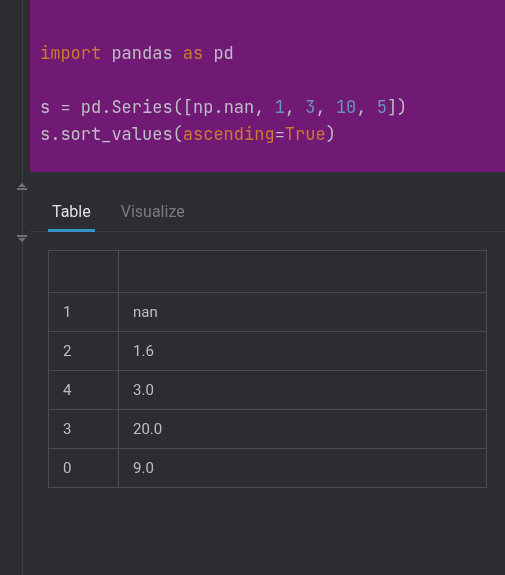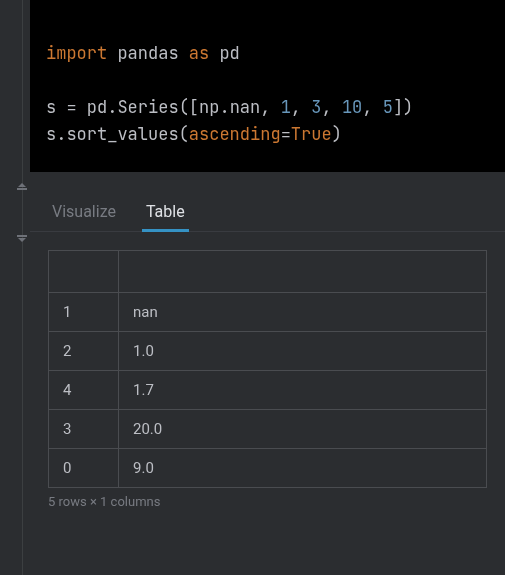--- a/index.html
+++ b/index.html
@@ -39,22 +39,22 @@
       height: 16px;
       display: flex;
       align-items: center;
       justify-content: center;
     }
     .gutter-icon svg {
       fill: #6e7178;
     }
     .code-cell {
       margin-left: 30px;
-      padding: 40px 18px 24px 16px;
-      background: #000000;
+      padding: 40px 18px 24px 10px;
+      background: #701a75;
       font-family: "JetBrains Mono", "Consolas", "Courier New", monospace;
       font-size: 17px;
       line-height: 27px;
       color: #bcbec4;
     }
     .kw-import { color: #cc7832; }
     .kw-as { color: #cc7832; }
     .ident { color: #bcbec4; }
     .num { color: #6897bb; }
     .paren { color: #bcbec4; }
@@ -143,49 +143,48 @@
 
 <div class="code-cell" id="code-cell">
     <div class="code-line"><span class="kw-import">import </span><span class="ident">pandas </span><span class="kw-as">as </span><span class="ident">pd</span></div>
     <div class="code-line">&nbsp;</div>
     <div class="code-line"><span class="ident">s </span><span class="eq">= </span><span class="ident">pd</span><span class="dot">.</span><span class="ident">Series</span><span class="paren">(</span><span class="paren">[</span><span class="ident">np</span><span class="dot">.</span><span class="ident">nan</span><span class="paren">, </span><span class="num">1</span><span class="paren">, </span><span class="num">3</span><span class="paren">, </span><span class="num">10</span><span class="paren">, </span><span class="num">5</span><span class="paren">]</span><span class="paren">)</span></div>
     <div class="code-line"><span class="ident">s</span><span class="dot">.</span><span class="ident">sort_values</span><span class="paren">(</span><span class="param">ascending</span><span class="eq">=</span><span class="bool">True</span><span class="paren">)</span></div>
   </div>
 
 <div class="output-area">
   <div class="tabs" id="tabs">
+      <div class="tab active">Table</div>
       <div class="tab">Visualize</div>
-      <div class="tab active">Table</div>
     </div>
   <div class="table-wrap">
     <table class="data-table">
       <thead id="thead">
           <tr>
             <th class="idx-col"></th>
             <th></th>
           </tr>
         </thead>
       <tbody id="tbody">
           <tr>
             <td class="idx-col">1</td>
             <td>nan</td>
           </tr>
           <tr>
             <td class="idx-col">2</td>
-            <td>1.0</td>
+            <td>1.6</td>
           </tr>
           <tr>
             <td class="idx-col">4</td>
-            <td>1.7</td>
+            <td>3.0</td>
           </tr>
           <tr>
             <td class="idx-col">3</td>
             <td>20.0</td>
           </tr>
           <tr>
             <td class="idx-col">0</td>
             <td>9.0</td>
           </tr>
         </tbody>
     </table>
   </div>
-  <div class="table-footer">5 rows × 1 columns</div>
 </div>
 
 </body></html>

